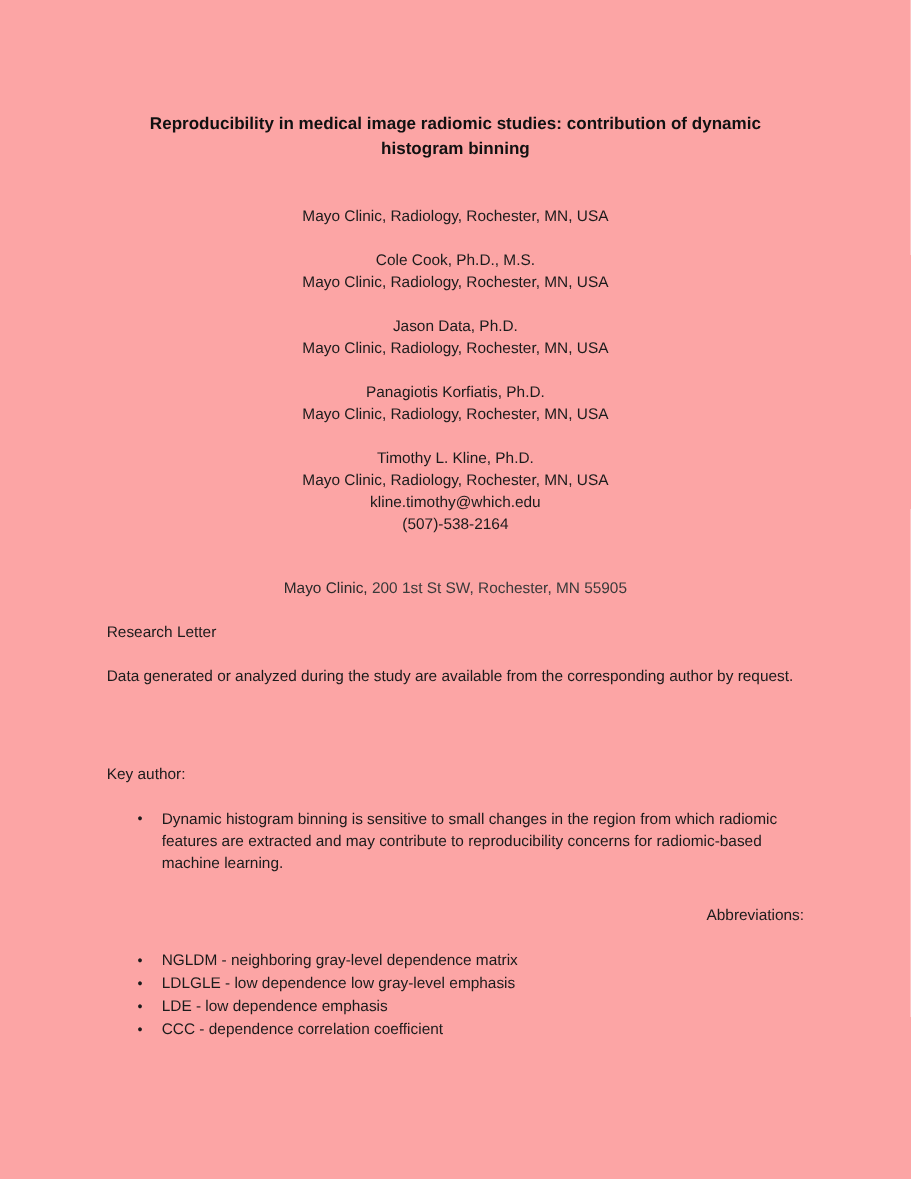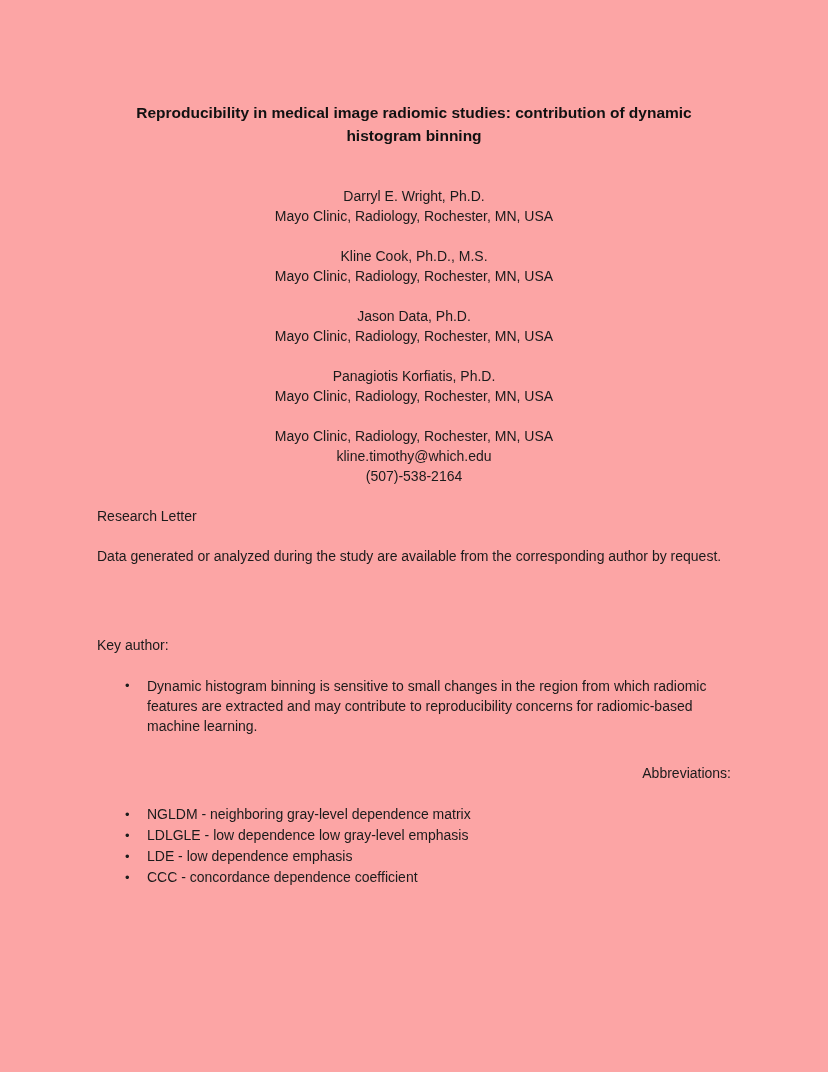--- a/index.html
+++ b/index.html
@@ -92,47 +92,48 @@
 </head>
 <body>
 
 <div class="page">
 
   <div class="title">Reproducibility in medical image radiomic studies: contribution of dynamic histogram binning</div>
 
   <div class="authors">
 
     <div class="author-block">
-      <div>Darryl E. Wright, Ph.D.</div>
       <div>Mayo Clinic, Radiology, Rochester, MN, USA</div>
     </div>
 
     <div class="author-block">
-      <div>Kline Cook, Ph.D., M.S.</div>
+      <div>Cole Cook, Ph.D., M.S.</div>
       <div>Mayo Clinic, Radiology, Rochester, MN, USA</div>
     </div>
 
     <div class="author-block">
       <div>Jason Data, Ph.D.</div>
       <div>Mayo Clinic, Radiology, Rochester, MN, USA</div>
     </div>
 
     <div class="author-block">
       <div>Panagiotis Korfiatis, Ph.D.</div>
       <div>Mayo Clinic, Radiology, Rochester, MN, USA</div>
     </div>
 
     <div class="author-block">
+      <div>Timothy L. Kline, Ph.D.</div>
       <div>Mayo Clinic, Radiology, Rochester, MN, USA</div>
       <div>kline.timothy@which.edu</div>
       <div>(507)-538-2164</div>
     </div>
 
   </div>
 
+  <div class="address-line"><span class="inst">Mayo Clinic,</span><span> 200 1st St SW, Rochester, MN 55905</span></div>
 
   <div class="doc-type">Research Letter</div>
 
   <div class="availability">Data generated or analyzed during the study are available from the corresponding author by request.</div>
 
   <div class="section-heading key-results-heading">Key author:</div>
 
   <div class="bullet-list">
     <div class="bullet-item">
       <span class="marker">•</span>
@@ -150,17 +151,17 @@
     <div class="bullet-item">
       <span class="marker">•</span>
       <span class="text">LDLGLE - low dependence low gray-level emphasis</span>
     </div>
     <div class="bullet-item">
       <span class="marker">•</span>
       <span class="text">LDE - low dependence emphasis</span>
     </div>
     <div class="bullet-item">
       <span class="marker">•</span>
-      <span class="text">CCC - concordance dependence coefficient</span>
+      <span class="text">CCC - dependence correlation coefficient</span>
     </div>
   </div>
 
 </div>
 
 </body></html>

